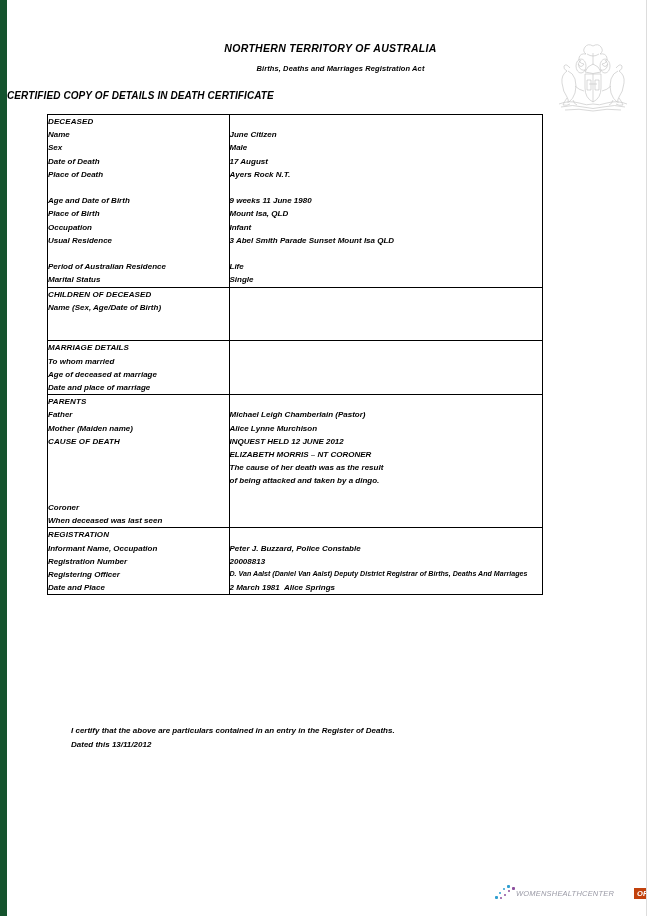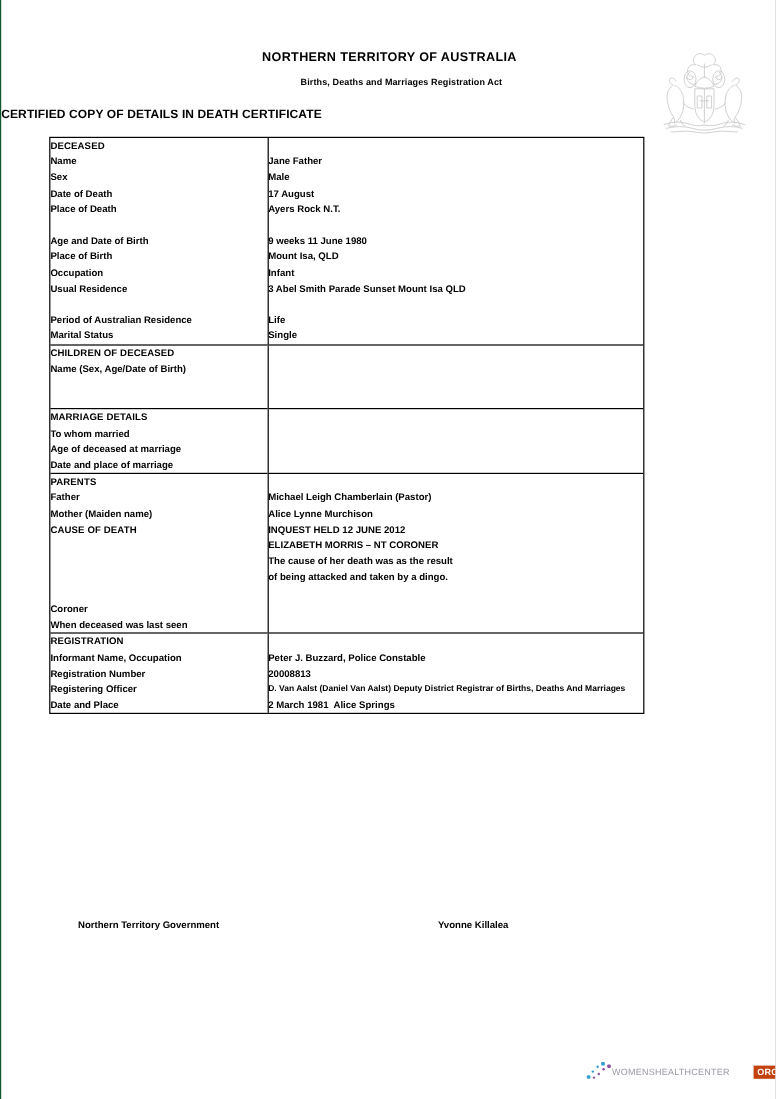--- a/index.html
+++ b/index.html
@@ -9,24 +9,25 @@
   }
   body {
     font-family: "Liberation Sans", sans-serif;
     color: #000000;
   }
   .page {
     position: relative;
     width: 647px;
     height: 916px;
     background: #ffffff;
-    border-left: 1px solid #14532d;
+    border-left: 7px solid #14532d;
     border-right: 1px solid #dddddd;
     box-sizing: border-box;
     overflow: hidden;
+    font-style: italic;
   }
 
   
   .header-block {
     position: absolute;
     left: 0;
     top: 42px;
     width: 647px;
     text-align: center;
   }
@@ -244,21 +245,21 @@
             <div class="ln">Age and Date of Birth</div>
             <div class="ln">Place of Birth</div>
             <div class="ln">Occupation</div>
             <div class="ln">Usual Residence</div>
             <div class="ln blank">&nbsp;</div>
             <div class="ln">Period of Australian Residence</div>
             <div class="ln">Marital Status</div>
           </td>
           <td class="cell-value">
             <div class="ln blank">&nbsp;</div>
-            <div class="ln">Jane Father</div>
+            <div class="ln">June Citizen</div>
             <div class="ln">Male</div>
             <div class="ln">17 August</div>
             <div class="ln">Ayers Rock N.T.</div>
             <div class="ln blank">&nbsp;</div>
             <div class="ln">9 weeks 11 June 1980</div>
             <div class="ln">Mount Isa, QLD</div>
             <div class="ln">Infant</div>
             <div class="ln">3 Abel Smith Parade Sunset Mount Isa QLD</div>
             <div class="ln blank">&nbsp;</div>
             <div class="ln">Life</div>
@@ -339,26 +340,24 @@
             <div class="ln small">D. Van Aalst (Daniel Van Aalst) Deputy District Registrar of Births, Deaths And Marriages</div>
             <div class="ln">2 March 1981  Alice Springs</div>
           </td>
         </tr>
 
       </tbody>
     </table>
   </div>
 
   <div class="footer">
+    <div class="fline">I certify that the above are particulars contained in an entry in the Register of Deaths.</div>
+    <div class="fline">Dated this  13/11/2012</div>
   </div>
 
-  <div class="sign-row">
-    <div class="sign-left">Northern Territory Government</div>
-    <div class="sign-right">Yvonne Killalea</div>
-  </div>
 
   <div class="watermark">
     <div class="wm-dots">
       <i style="left:13px;top:0px;width:3px;height:3px;background:#2f9fd0;"></i>
       <i style="left:18px;top:2px;width:3px;height:3px;background:#8d4f9e;"></i>
       <i style="left:9px;top:3px;width:2px;height:2px;background:#2f9fd0;"></i>
       <i style="left:14px;top:5px;width:2px;height:2px;background:#8d4f9e;"></i>
       <i style="left:5px;top:7px;width:2px;height:2px;background:#2f9fd0;"></i>
       <i style="left:10px;top:9px;width:2px;height:2px;background:#8d4f9e;"></i>
       <i style="left:1px;top:11px;width:3px;height:3px;background:#2f9fd0;"></i>

